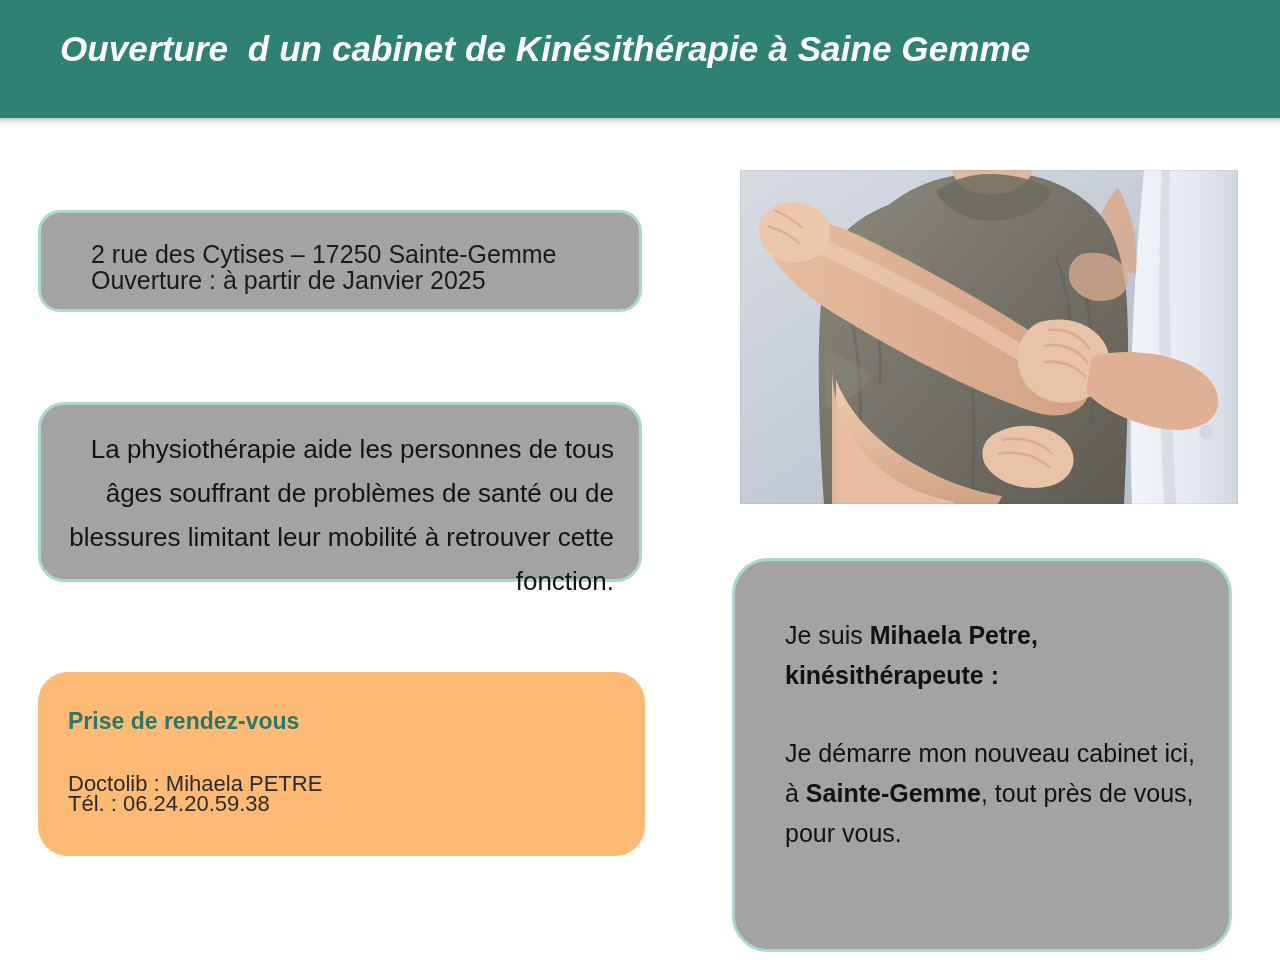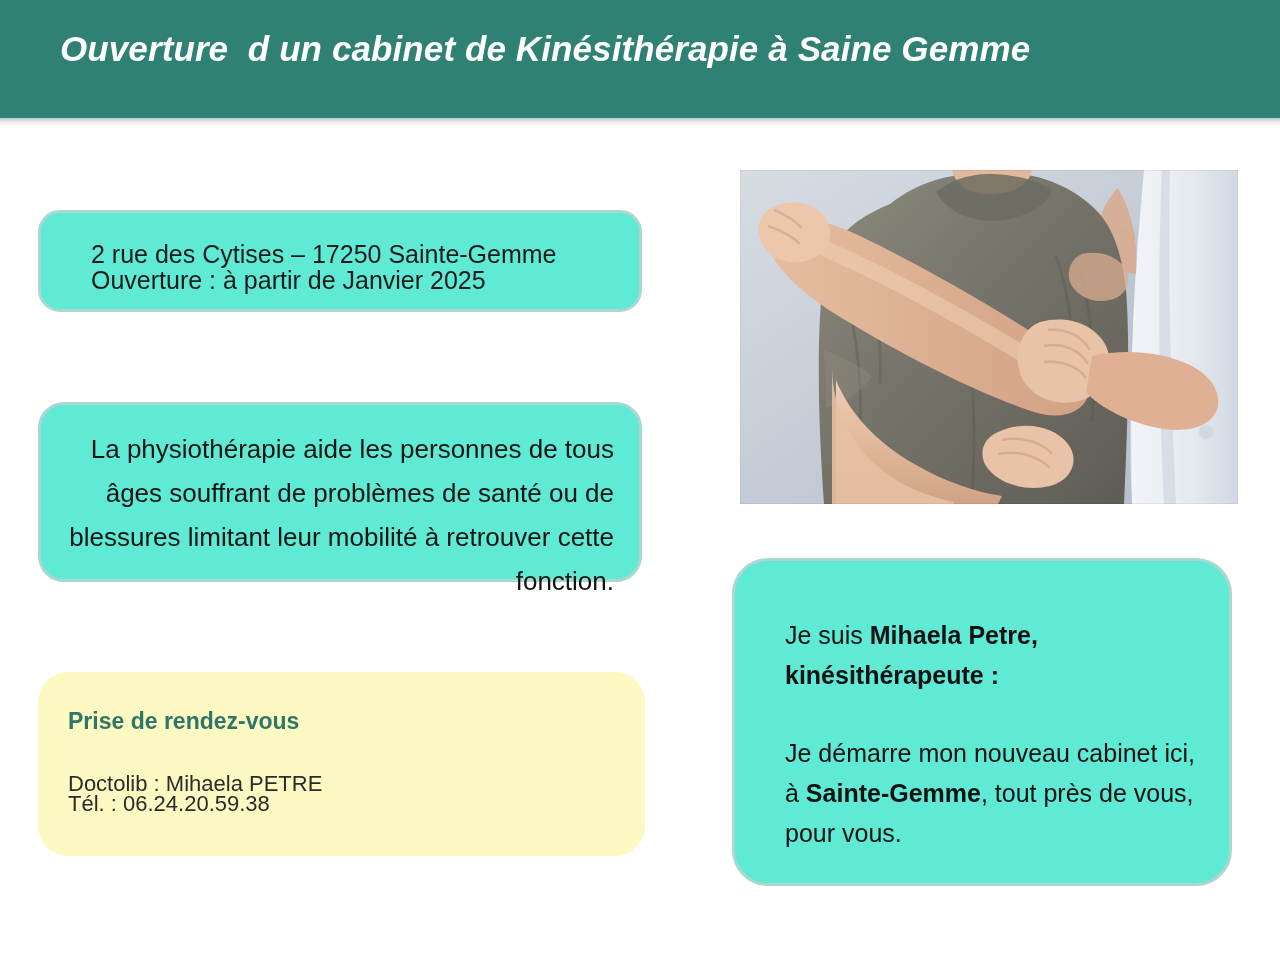--- a/index.html
+++ b/index.html
@@ -49,21 +49,21 @@
     font-weight: bold;
     letter-spacing: 0.1px;
     line-height: 46px;
     white-space: pre;
     font-style: italic;
   }
 
   
   .card-outline {
     position: absolute;
-    background: #5eead4;
+    background: #a3a3a3;
     border: 3px solid #a9d8d2;
     border-radius: 26px;
   }
 
   
   .address-card {
     left: 38px;
     top: 210px;
     width: 604px;
     height: 102px;
@@ -100,21 +100,21 @@
     text-align: right;
   }
 
   
   .appointment-card {
     position: absolute;
     left: 38px;
     top: 672px;
     width: 607px;
     height: 184px;
-    background: #fef9c3;
+    background: #fdba74;
     border-radius: 30px;
   }
 
   .appointment-heading {
     position: absolute;
     left: 30px;
     top: 36px;
     font-size: 23px;
     font-weight: bold;
     color: #2d7668;
@@ -142,21 +142,21 @@
     background: #c7cdd6;
   }
 
   .photo-canvas { position: absolute; inset: 0; }
 
   
   .bio-card {
     left: 732px;
     top: 558px;
     width: 500px;
-    height: 328px;
+    height: 394px;
     border-radius: 36px;
   }
 
   .bio-text {
     position: absolute;
     left: 50px;
     top: 54px;
     width: 412px;
     font-size: 25px;
     line-height: 40px;

